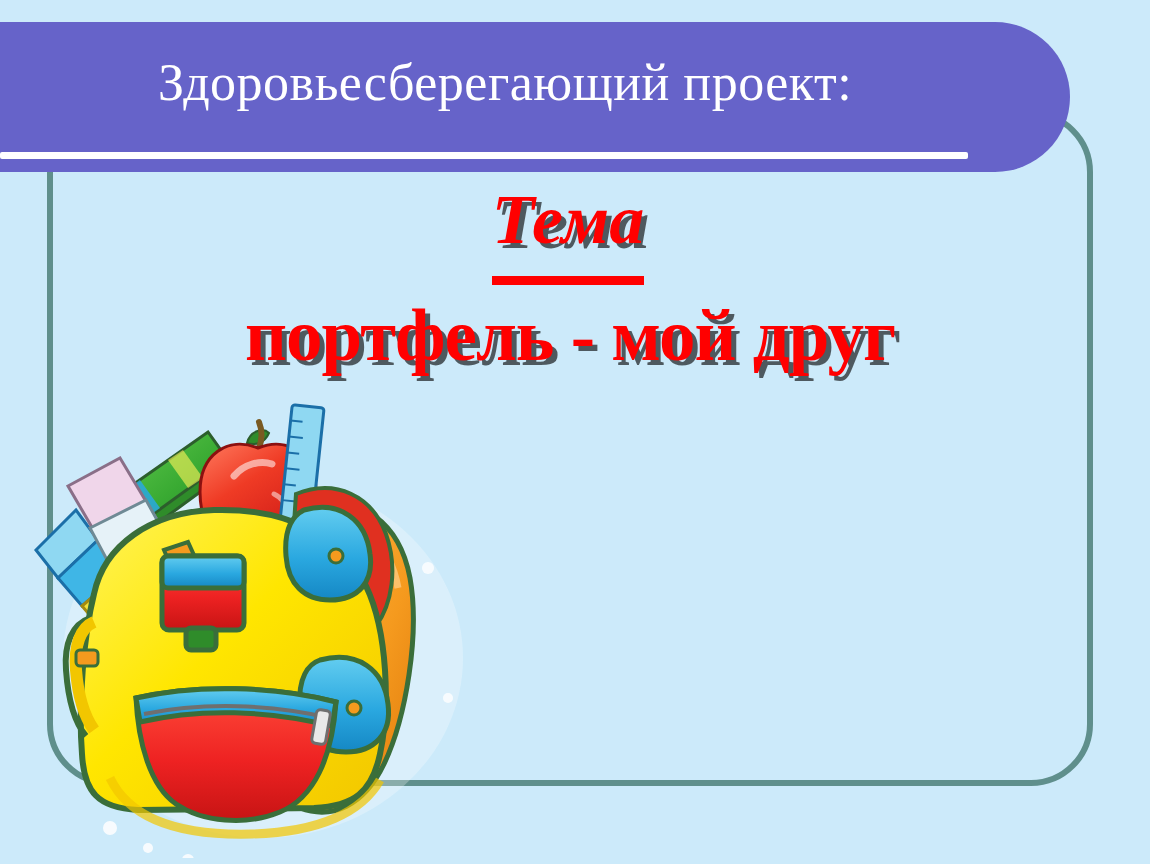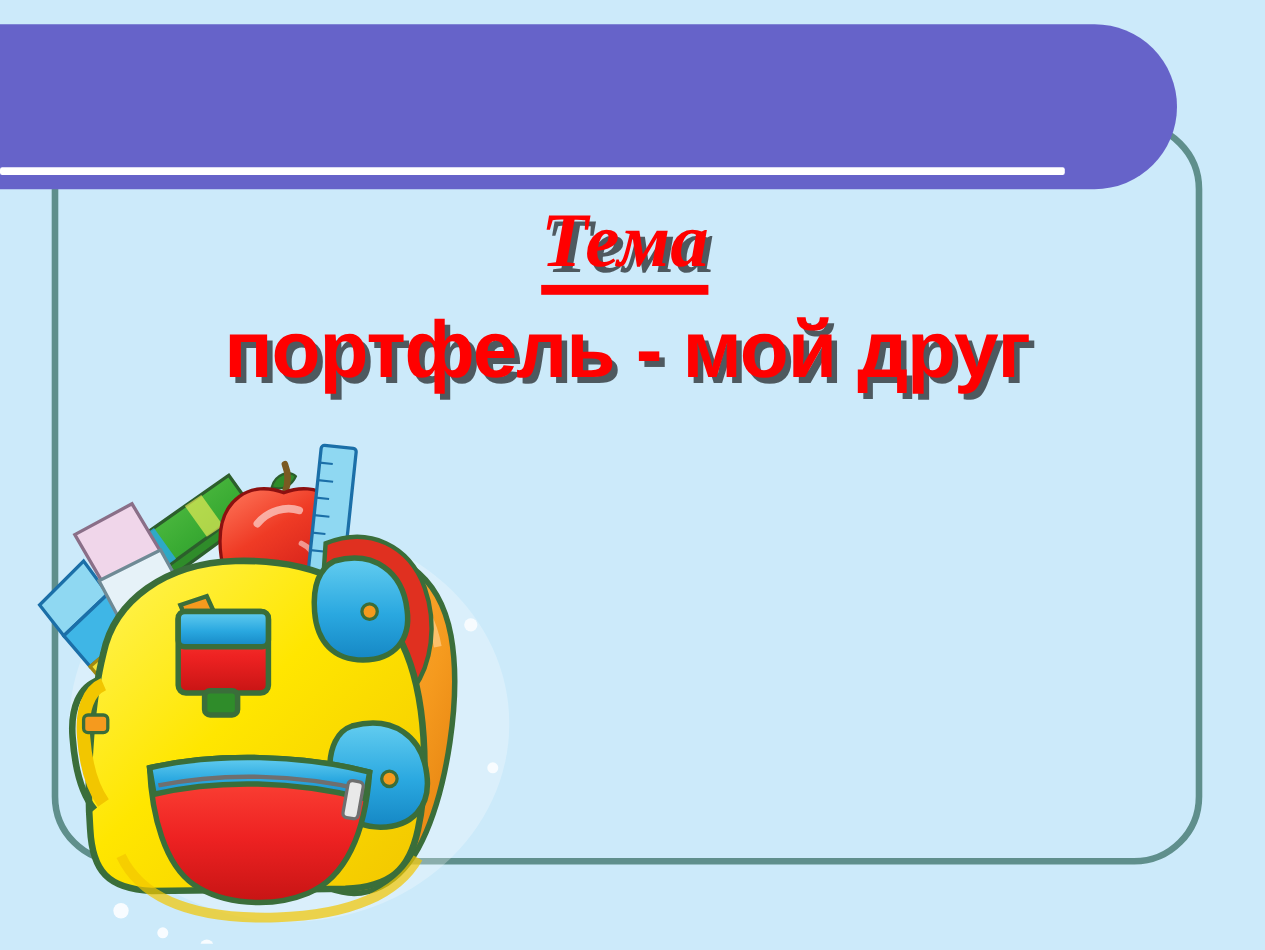--- a/index.html
+++ b/index.html
@@ -97,25 +97,25 @@
     gap: 0px;
   }
   #tema-word {
     font-family: "Liberation Serif", serif;
     font-style: italic;
     font-weight: bold;
     font-size: 70px;
     color: #ff0000;
     text-shadow: 5px 5px 0 rgba(0,0,0,0.62);
     border-bottom: 9px solid #ff0000;
-    padding-bottom: 2px;
+    padding-bottom: 19px;
     margin-right: 4px;
     line-height: 1.05;
   }
-  #line2 { margin-top: 16px; }
+  #line2 { margin-top: 16px; font-family: Liberation Serif, serif; }
   #line3 { margin-top: 10px; }
 
   
   #backpack {
     position: absolute;
     left: 28px;
     top: 398px;
     width: 470px;
     height: 460px;
     z-index: 2;
@@ -254,20 +254,21 @@
         <path d="M108 300 c60 -14 140 -12 200 4 l-4 24 c-64 -16 -132 -18 -192 -4 z" fill="url(#gBlue)" stroke="#3a6e3a" stroke-width="5"></path>
         <path d="M116 316 c60 -12 126 -10 186 4" stroke="#6f6f6f" stroke-width="4" fill="none"></path>
         <rect x="286" y="312" width="14" height="34" rx="4" fill="#e9e9e9" stroke="#6f6f6f" stroke-width="3" transform="rotate(10 293 329)"></rect>
       </g>
 
       <path d="M82 380 c20 42 70 58 142 56 c68 -2 110 -22 128 -54" stroke="#f2c600" stroke-width="9" fill="none" opacity="0.7"></path>
     </svg>
   </div>
 
   <div id="banner">
+    <div id="banner-title">Здоровьесберегающий проект:</div>
     <div id="banner-rule"></div>
   </div>
 
   <div id="title-block">
     <div id="line1" class="title-line">
       <span id="tema-word">Тема</span>
     </div>
     <div id="line2" class="title-line red-head">портфель - мой друг</div>
   </div>
 

